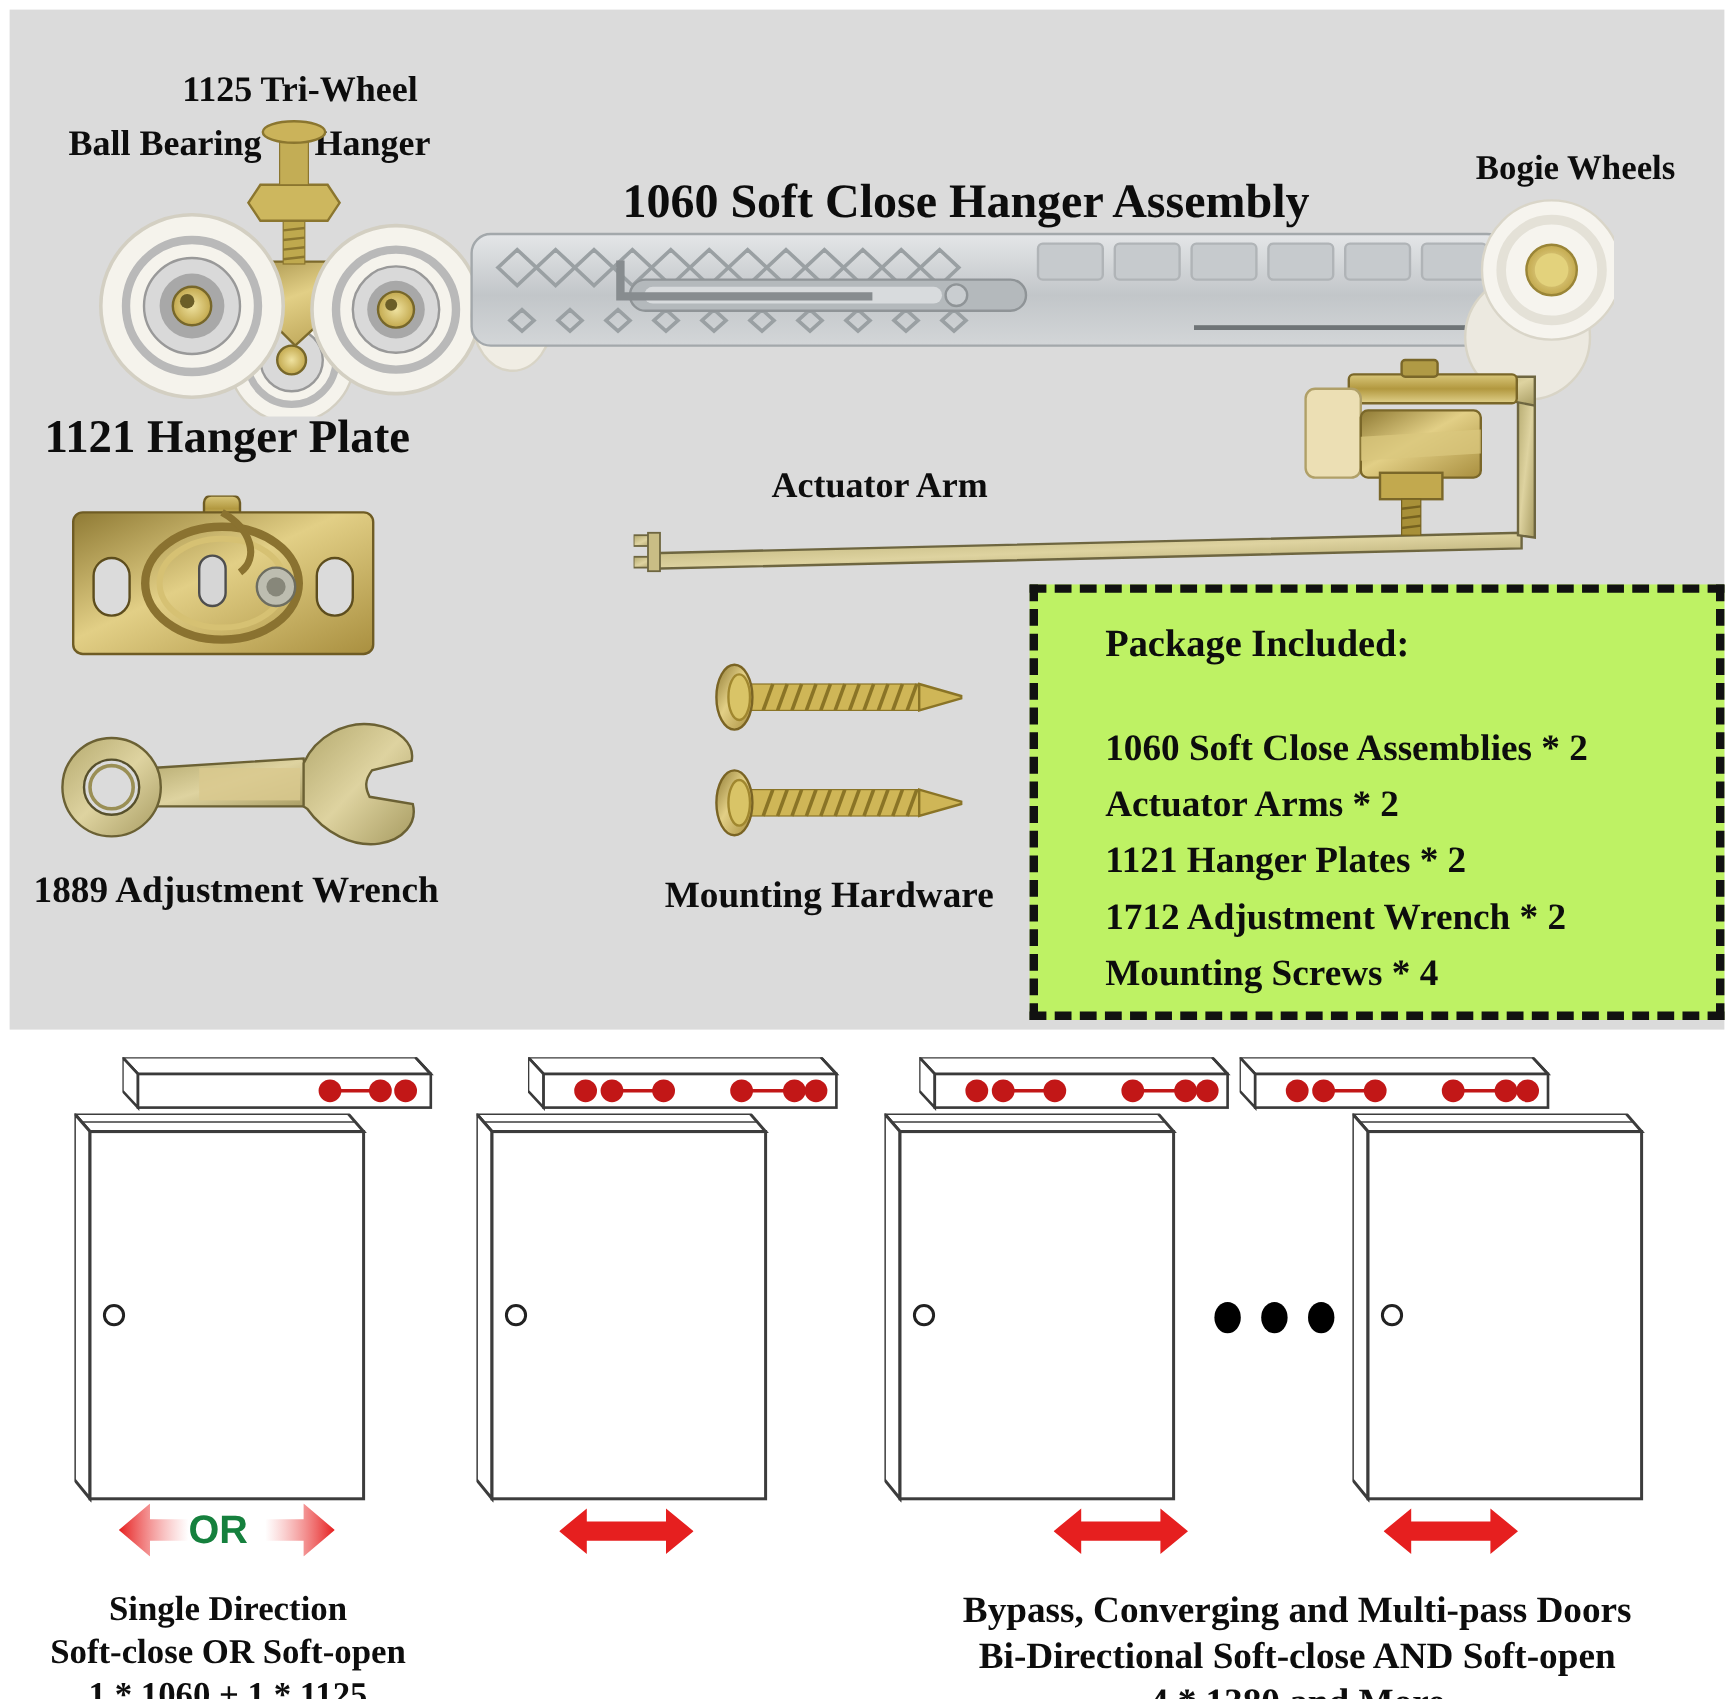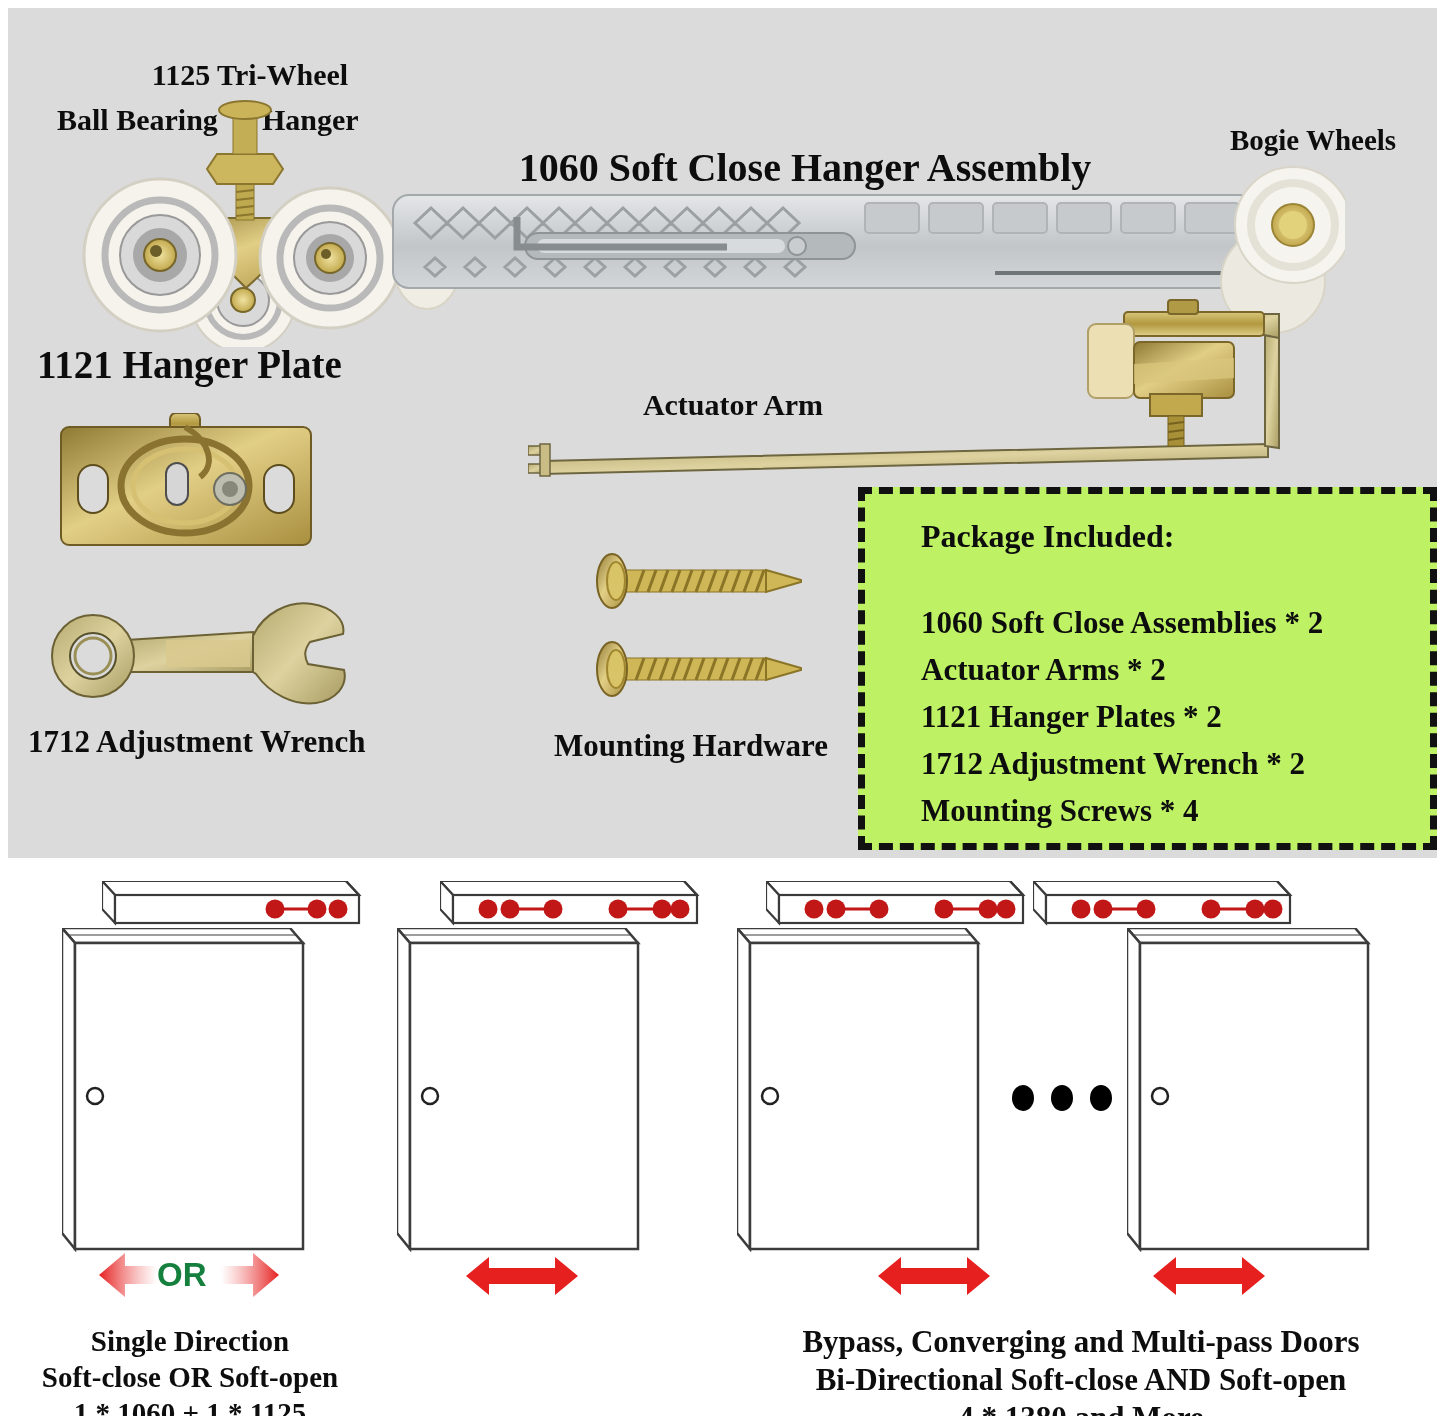--- a/index.html
+++ b/index.html
@@ -65,21 +65,21 @@
 
   <div class="gray-panel"></div>
 
   <div class="lbl ctr" style="left:100px;top:58px;width:300px;font-size:30px;">1125 Tri-Wheel</div>
   <div class="lbl" style="left:57px;top:103px;font-size:30px;">Ball Bearing</div>
   <div class="lbl" style="left:262px;top:103px;font-size:30px;">Hanger</div>
   <div class="lbl ctr" style="left:480px;top:144px;width:650px;font-size:40px;">1060 Soft Close Hanger Assembly</div>
   <div class="lbl ctr" style="left:1227px;top:124px;width:172px;font-size:29px;">Bogie Wheels</div>
   <div class="lbl ctr" style="left:37px;top:342px;width:300px;font-size:39px;">1121 Hanger Plate</div>
   <div class="lbl ctr" style="left:583px;top:388px;width:300px;font-size:30px;">Actuator Arm</div>
-  <div class="lbl ctr" style="left:28px;top:724px;width:330px;font-size:31px;">1712 Adjustment Wrench</div>
+  <div class="lbl ctr" style="left:28px;top:724px;width:330px;font-size:31px;">1889 Adjustment Wrench</div>
   <div class="lbl ctr" style="left:526px;top:728px;width:330px;font-size:31px;">Mounting Hardware</div>
 
   <svg class="abs" style="left:70px;top:92px" width="345" height="255" viewBox="0 0 345 255">
     <ellipse cx="176" cy="195" rx="44" ry="38" fill="#f3f1e9" stroke="#d9d5c6" stroke-width="2"></ellipse>
 
     <g>
       <circle cx="173" cy="208" r="52" fill="#f5f3ec" stroke="#d3cfc2" stroke-width="2"></circle>
       <circle cx="173" cy="208" r="37" fill="none" stroke="#b9b9b9" stroke-width="6"></circle>
       <circle cx="173" cy="208" r="26" fill="#d9d9d9" stroke="#999" stroke-width="2"></circle>
       <circle cx="173" cy="208" r="12" fill="url(#brass)" stroke="#77672a" stroke-width="2"></circle>

